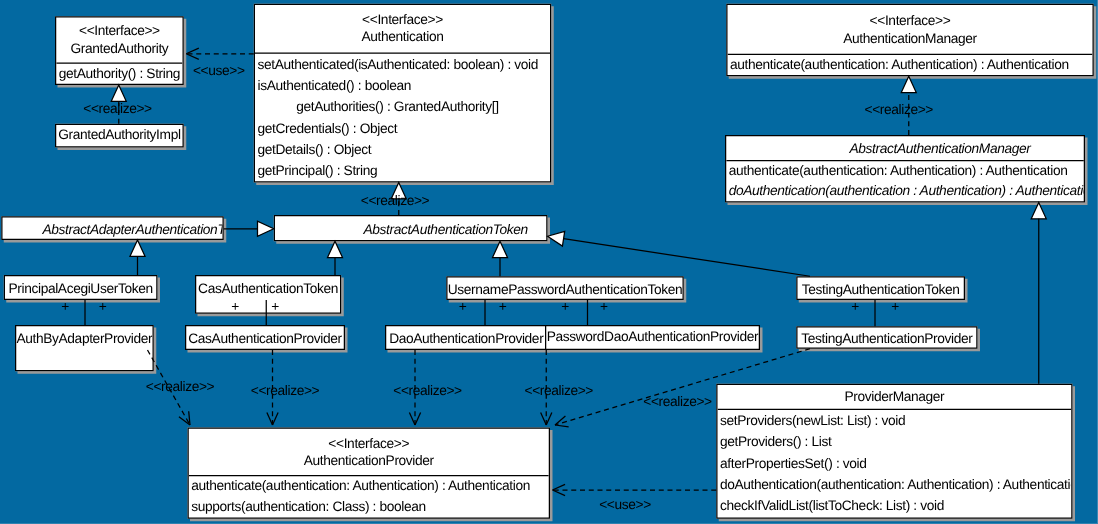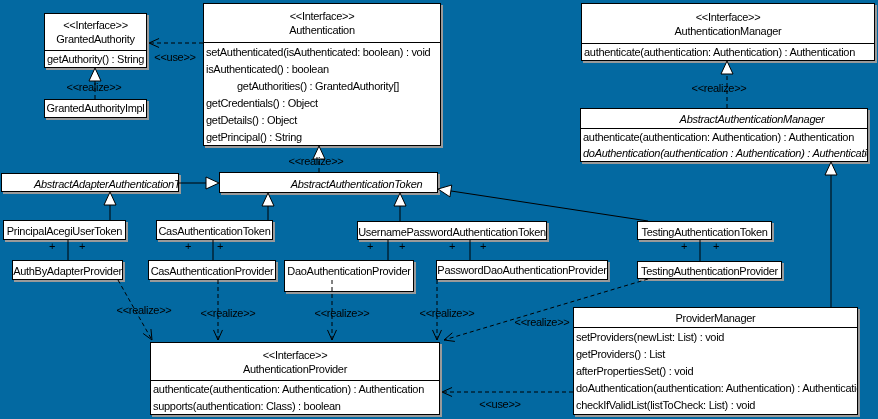--- a/index.html
+++ b/index.html
@@ -196,36 +196,36 @@
     </div>
     <div class="uml-box" style="left: 1px; top: 173px; width: 178px; height: 19px;">
       <div class="box-title only italic" style="height: 19px;">AbstractAdapterAuthenticationToken</div>
     </div>
     <div class="uml-box" style="left: 219px; top: 172px; width: 219px; height: 21px;">
       <div class="box-title only italic" style="height: 21px;">AbstractAuthenticationToken</div>
     </div>
     <div class="uml-box" style="left: 3px; top: 220px; width: 123px; height: 20px;">
       <div class="box-title only" style="height: 20px;">PrincipalAcegiUserToken</div>
     </div>
-    <div class="uml-box" style="left: 156px; top: 220px; width: 117px; height: 20px;">
+    <div class="uml-box" style="left: 156px; top: 220px; width: 117px; height: 31px;">
       <div class="box-title only" style="height: 20px;">CasAuthenticationToken</div>
     </div>
     <div class="uml-box" style="left: 357px; top: 221px; width: 190px; height: 19px;">
       <div class="box-title only" style="height: 19px;">UsernamePasswordAuthenticationToken</div>
     </div>
     <div class="uml-box" style="left: 637px; top: 221px; width: 135px; height: 19px;">
       <div class="box-title only" style="height: 19px;">TestingAuthenticationToken</div>
     </div>
-    <div class="uml-box" style="left: 12px; top: 260px; width: 111px; height: 20px;">
+    <div class="uml-box" style="left: 12px; top: 260px; width: 111px; height: 37px;">
       <div class="box-title only" style="height: 20px;">AuthByAdapterProvider</div>
     </div>
     <div class="uml-box" style="left: 148px; top: 260px; width: 128px; height: 20px;">
       <div class="box-title only" style="height: 20px;">CasAuthenticationProvider</div>
     </div>
-    <div class="uml-box" style="left: 284px; top: 260px; width: 130px; height: 32px;">
+    <div class="uml-box" style="left: 308px; top: 260px; width: 130px; height: 20px;">
       <div class="box-title only" style="height: 20px;">DaoAuthenticationProvider</div>
     </div>
     <div class="uml-box" style="left: 436px; top: 260px; width: 172px; height: 20px;">
       <div class="box-title only" style="height: 18px;">PasswordDaoAuthenticationProvider</div>
     </div>
     <div class="uml-box" style="left: 637px; top: 261px; width: 145px; height: 18px; text-align: center;">
       <div class="box-title only" style="height: 18px;">TestingAuthenticationProvider</div>
     </div>
     <div class="uml-box" style="left: 150px; top: 342px; width: 290px; height: 73px;">
       <div class="box-header" style="height: 37px;">

